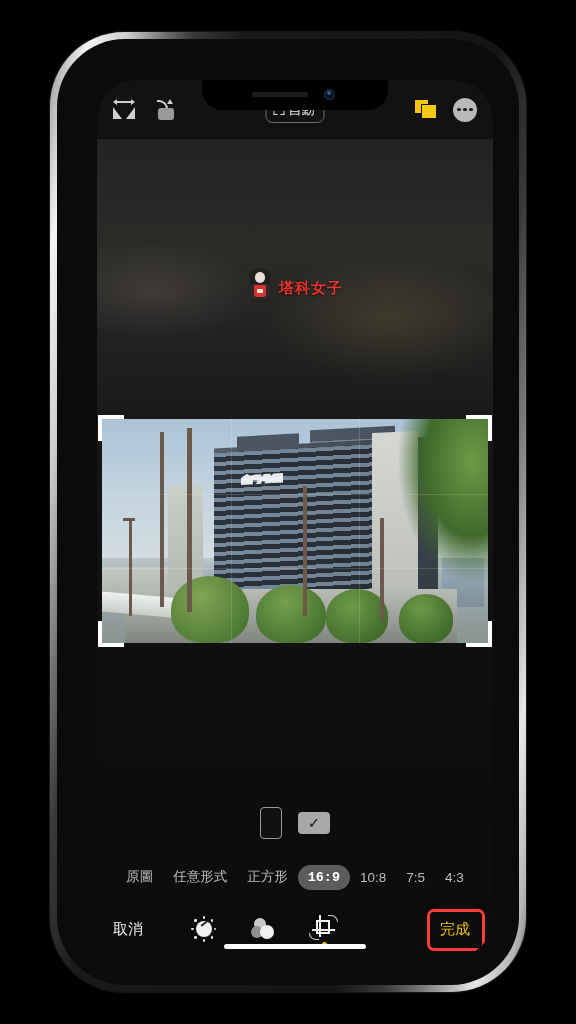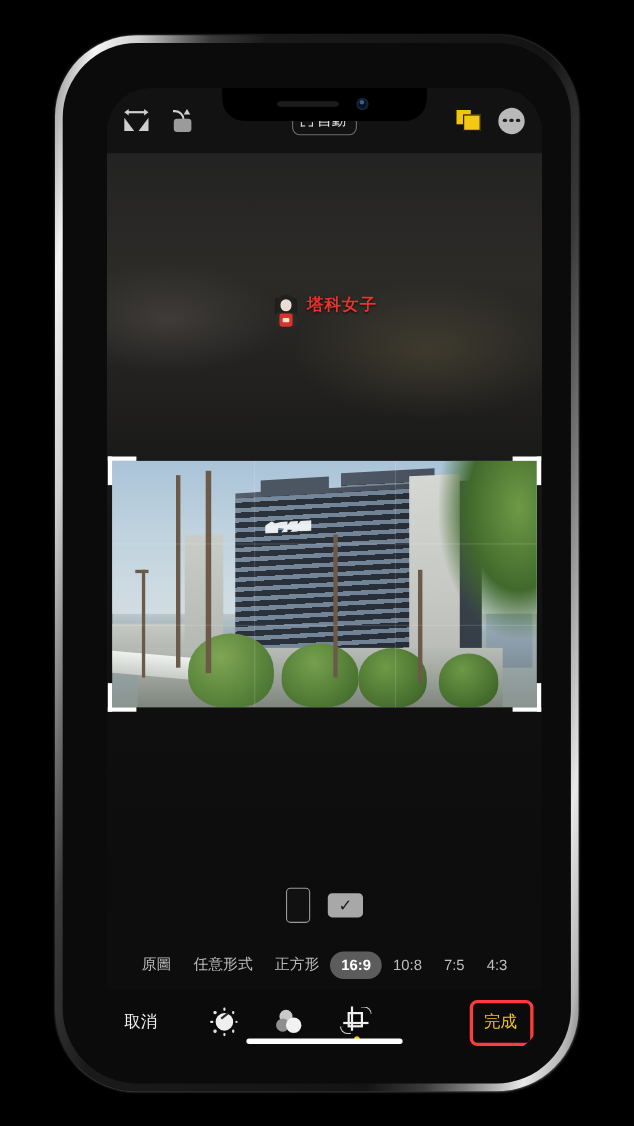--- a/index.html
+++ b/index.html
@@ -49,21 +49,21 @@
     position: absolute; left:0; top:60px; right:0; height: 683px;
     background:
       radial-gradient(ellipse 180px 90px at 74% 26%, rgba(120,110,70,.30), transparent 70%),
       radial-gradient(ellipse 150px 70px at 14% 22%, rgba(130,120,115,.25), transparent 70%),
       linear-gradient(180deg,#232323 0%,#2c2b28 16%,#222120 30%,#151515 48%,#101010 70%,#0c0c0c 100%);
   }
 
   
   #watermark {
     position:absolute; left:0; right:0; top:128px;
-    display:flex; align-items:flex-start; justify-content:center; gap:6px; z-index:12;
+    display:flex; align-items:flex-end; justify-content:center; gap:6px; z-index:12;
   }
   #wm-avatar { width:26px; height:30px; position:relative; }
   .wm-hair { position:absolute; left:4px; top:0; width:18px; height:20px;
     background:#20201f; border-radius:9px 9px 6px 6px; }
   .wm-face { position:absolute; left:8px; top:4px; width:10px; height:11px;
     background:#e9ddd4; border-radius:5px; }
   .wm-side { position:absolute; top:3px; width:5px; height:16px; background:#1d1d1c; border-radius:3px;}
   .wm-side.l{left:3px;} .wm-side.r{left:18px;}
   .wm-body { position:absolute; left:3px; top:16px; width:20px; height:13px;
     background:#2a2a29; border-radius:4px 4px 3px 3px;}
@@ -164,21 +164,21 @@
 
   
   #ratio-row{
     position:absolute; left:0; right:0; top:779px; height:36px;
     display:flex; align-items:center; justify-content:center; gap:0; z-index:20;
     padding:0 14px;
   }
   .ratio-item{
     color:#bdbdbd; font-size:13.5px; padding:5px 10px; border-radius:13px; white-space:nowrap;
   }
-  .ratio-item.selected{background:#5c5c5c;color:#fff;font-weight:bold;}
+  .ratio-item.selected{background:#5c5c5c;color:#fff;font-weight:bold;font-family:Liberation Mono, monospace;}
 
   
   #top-bar{
     position:absolute; left:0; top:0; right:0; height:60px; z-index:30;
     display:flex; align-items:center; background:#121212;
     border-bottom:1px solid #1f1f1f;
   }
   #top-left{display:flex;align-items:center;gap:20px;padding-left:16px;}
   #top-right{display:flex;align-items:center;gap:16px;margin-left:auto;padding-right:16px;}
   #auto-button{

